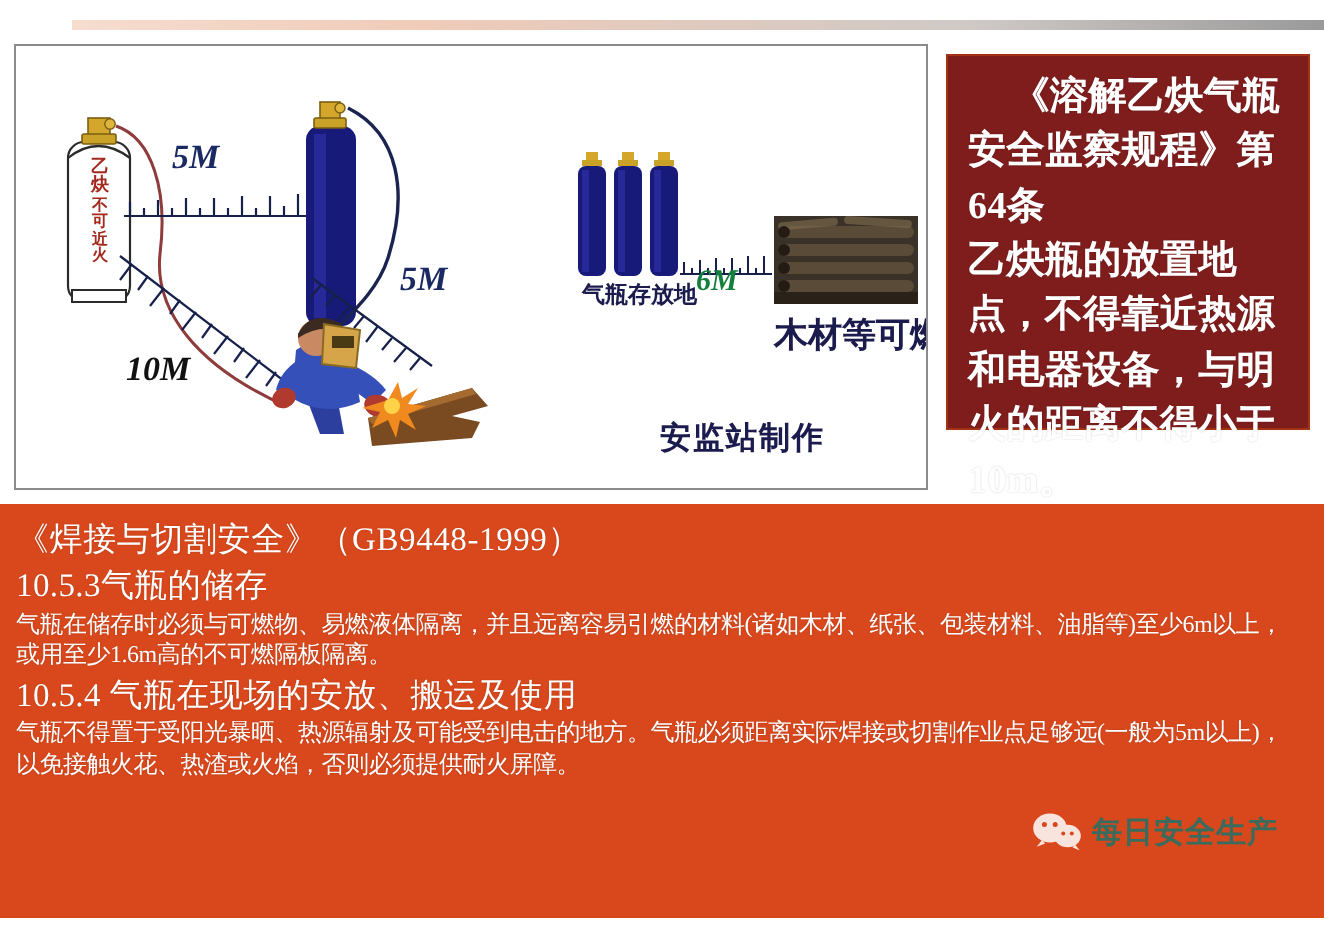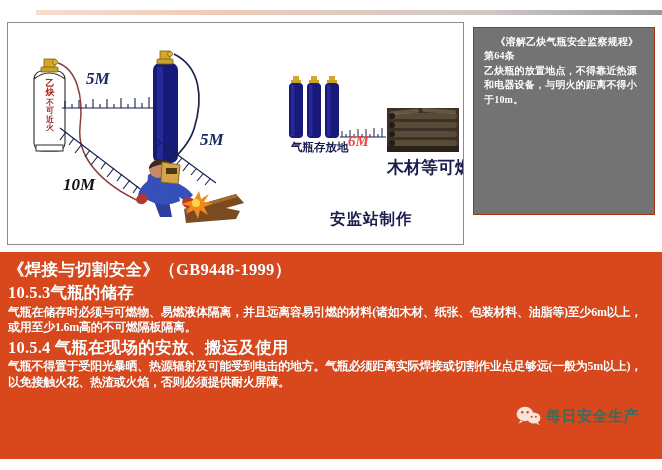--- a/index.html
+++ b/index.html
@@ -43,26 +43,26 @@
     height: 221px;
   }
 
   
   #regulation-callout {
     position: absolute;
     left: 473px;
     top: 27px;
     width: 182px;
     height: 188px;
-    background: #737373;
+    background: #7f1d1d;
     border: 1px solid #a33312;
     box-sizing: border-box;
     color: #ffffff;
     padding: 7px 8px 4px 10px;
-    font-size: 10px;
+    font-size: 19px;
     line-height: 1.44;
     font-weight: bold;
     letter-spacing: 0.2px;
     text-shadow: 0 0 1px rgba(0,0,0,.18);
   }
   #regulation-callout .cite {
     display: block;
     text-indent: 1.15em;
   }
   #regulation-callout .body {
@@ -77,21 +77,21 @@
     width: 662px;
     height: 207px;
     background: #d9481c;
     color: #ffffff;
     padding: 7px 9px 0 8px;
     box-sizing: border-box;
     overflow: hidden;
   }
   #standard-panel .ln {
     display: block;
-    font-weight: bold;
+    font-weight: normal;
     text-shadow: 0 0 1px rgba(0,0,0,.2);
   }
   .title-line {
     font-size: 16.5px;
     line-height: 1.36;
     letter-spacing: .3px;
   }
   .clause-head {
     font-size: 16.5px;
     line-height: 1.42;
@@ -126,21 +126,21 @@
 
   
   .lbl {
     position: absolute;
     font-weight: bold;
     white-space: nowrap;
   }
   .lbl-5m-a { left: 78px; top: 46px; font-size: 17px; color: #1b2a63; font-family: "Liberation Serif", serif; }
   .lbl-5m-b { left: 192px; top: 107px; font-size: 17px; color: #1b2a63; font-family: "Liberation Serif", serif; }
   .lbl-10m  { left: 55px;  top: 152px; font-size: 17px; color: #111111; font-family: "Liberation Serif", serif; }
-  .lbl-6m   { left: 340px; top: 110px; font-size: 15px; color: #ef4444; font-family: "Liberation Serif", serif; }
+  .lbl-6m   { left: 340px; top: 110px; font-size: 15px; color: #15803d; font-family: "Liberation Serif", serif; }
   .lbl-store{ left: 283px; top: 117px; font-size: 11.5px; color: #1b1b4d; }
   .lbl-wood { left: 379px; top: 133px; font-size: 17px; color: #1b1b4d; }
   .lbl-maker{ left: 322px; top: 186px; font-size: 15.5px; color: #1b1b4d; letter-spacing: 1px;}
 </style>
 </head>
 <body>
 
 <div id="top-rule"></div>
 
 <div id="illustration-frame">

